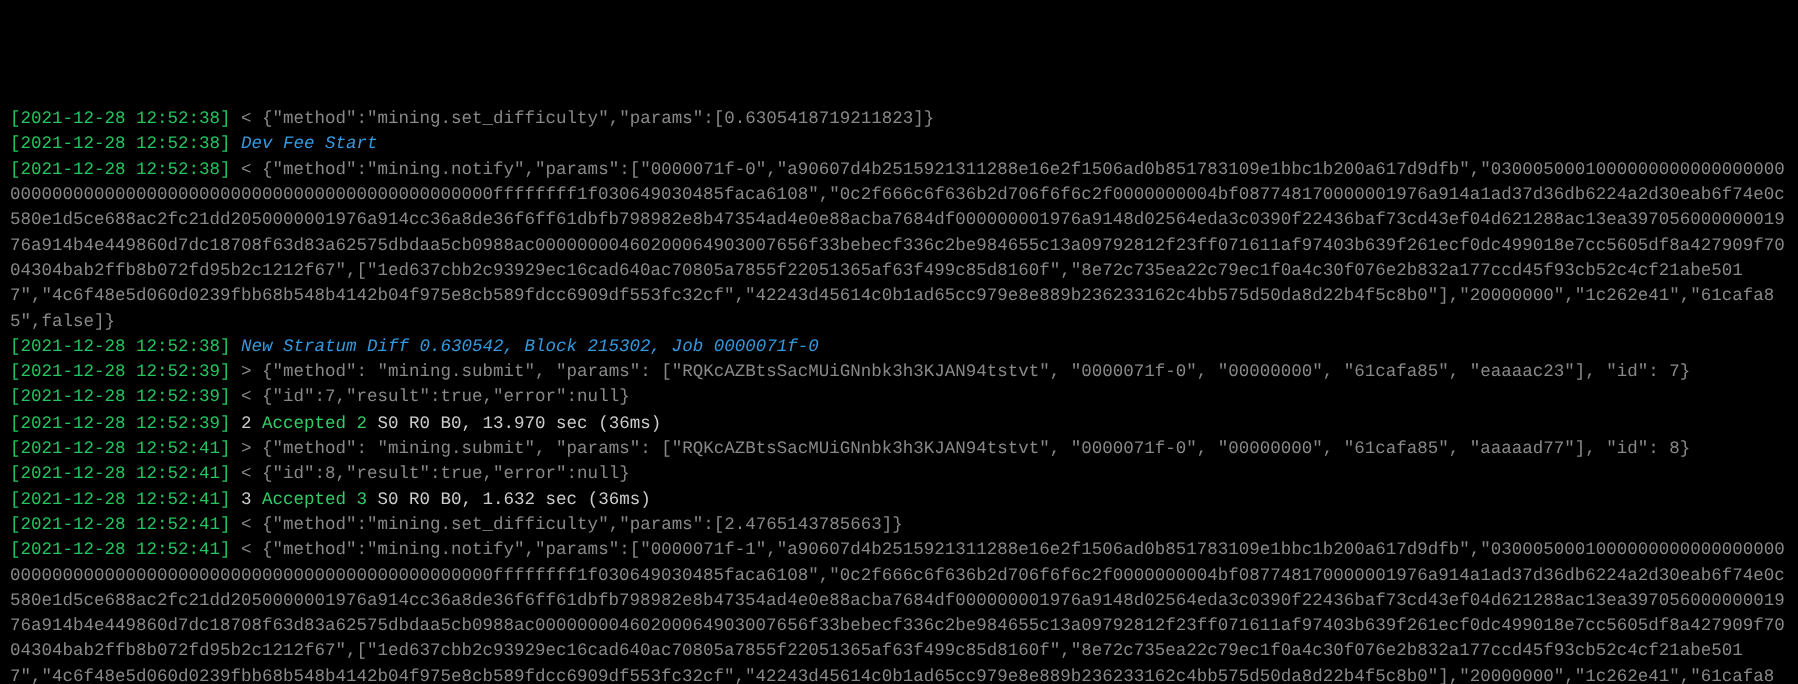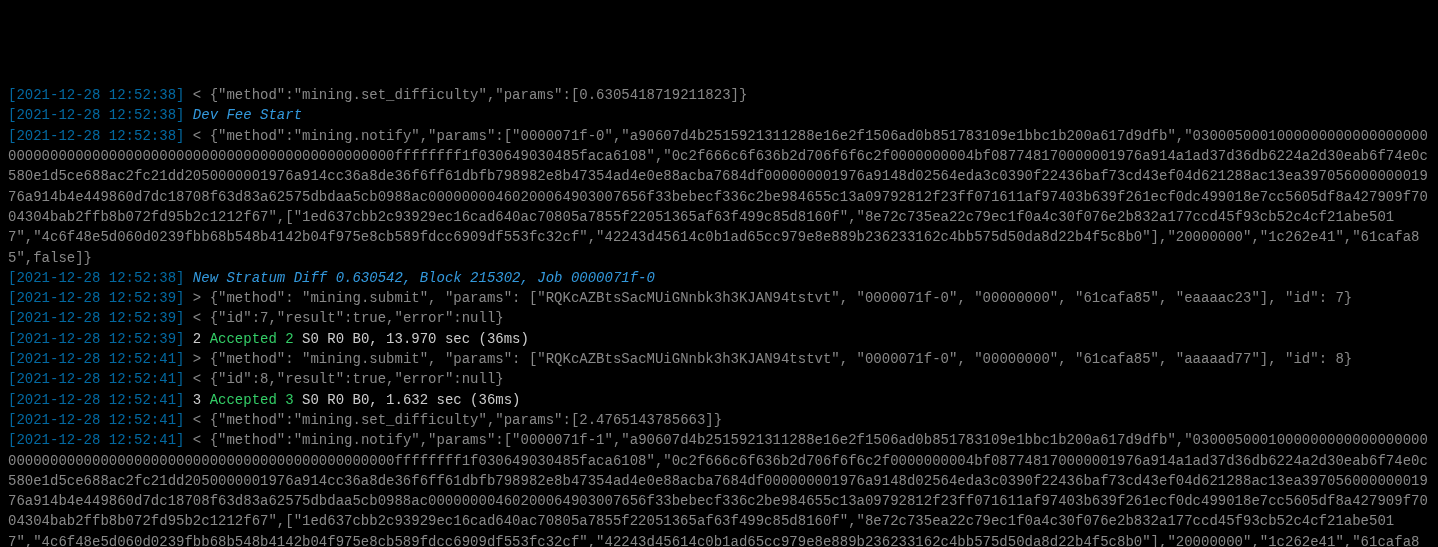--- a/index.html
+++ b/index.html
@@ -8,21 +8,21 @@
     background: #000000;
     color: #cccccc;
     font-family: Consolas, 'Courier New', monospace;
     font-size: 14px;
     line-height: 1.45;
     white-space: pre-wrap;
     word-break: break-all;
     width: 1438px;
     box-sizing: border-box;
   }
-  .ts { color: #0369a1; }
+  .ts { color: #22c55e; }
   .arrow { color: #888888; }
   .json { color: #888888; }
   .msg { color: #3399dd; font-style: italic; }
   .accepted { color: #33cc66; text-align: right; }
   .white { color: #cccccc; }
   .line { display: block; }
 </style>
 </head>
 <body>
 

